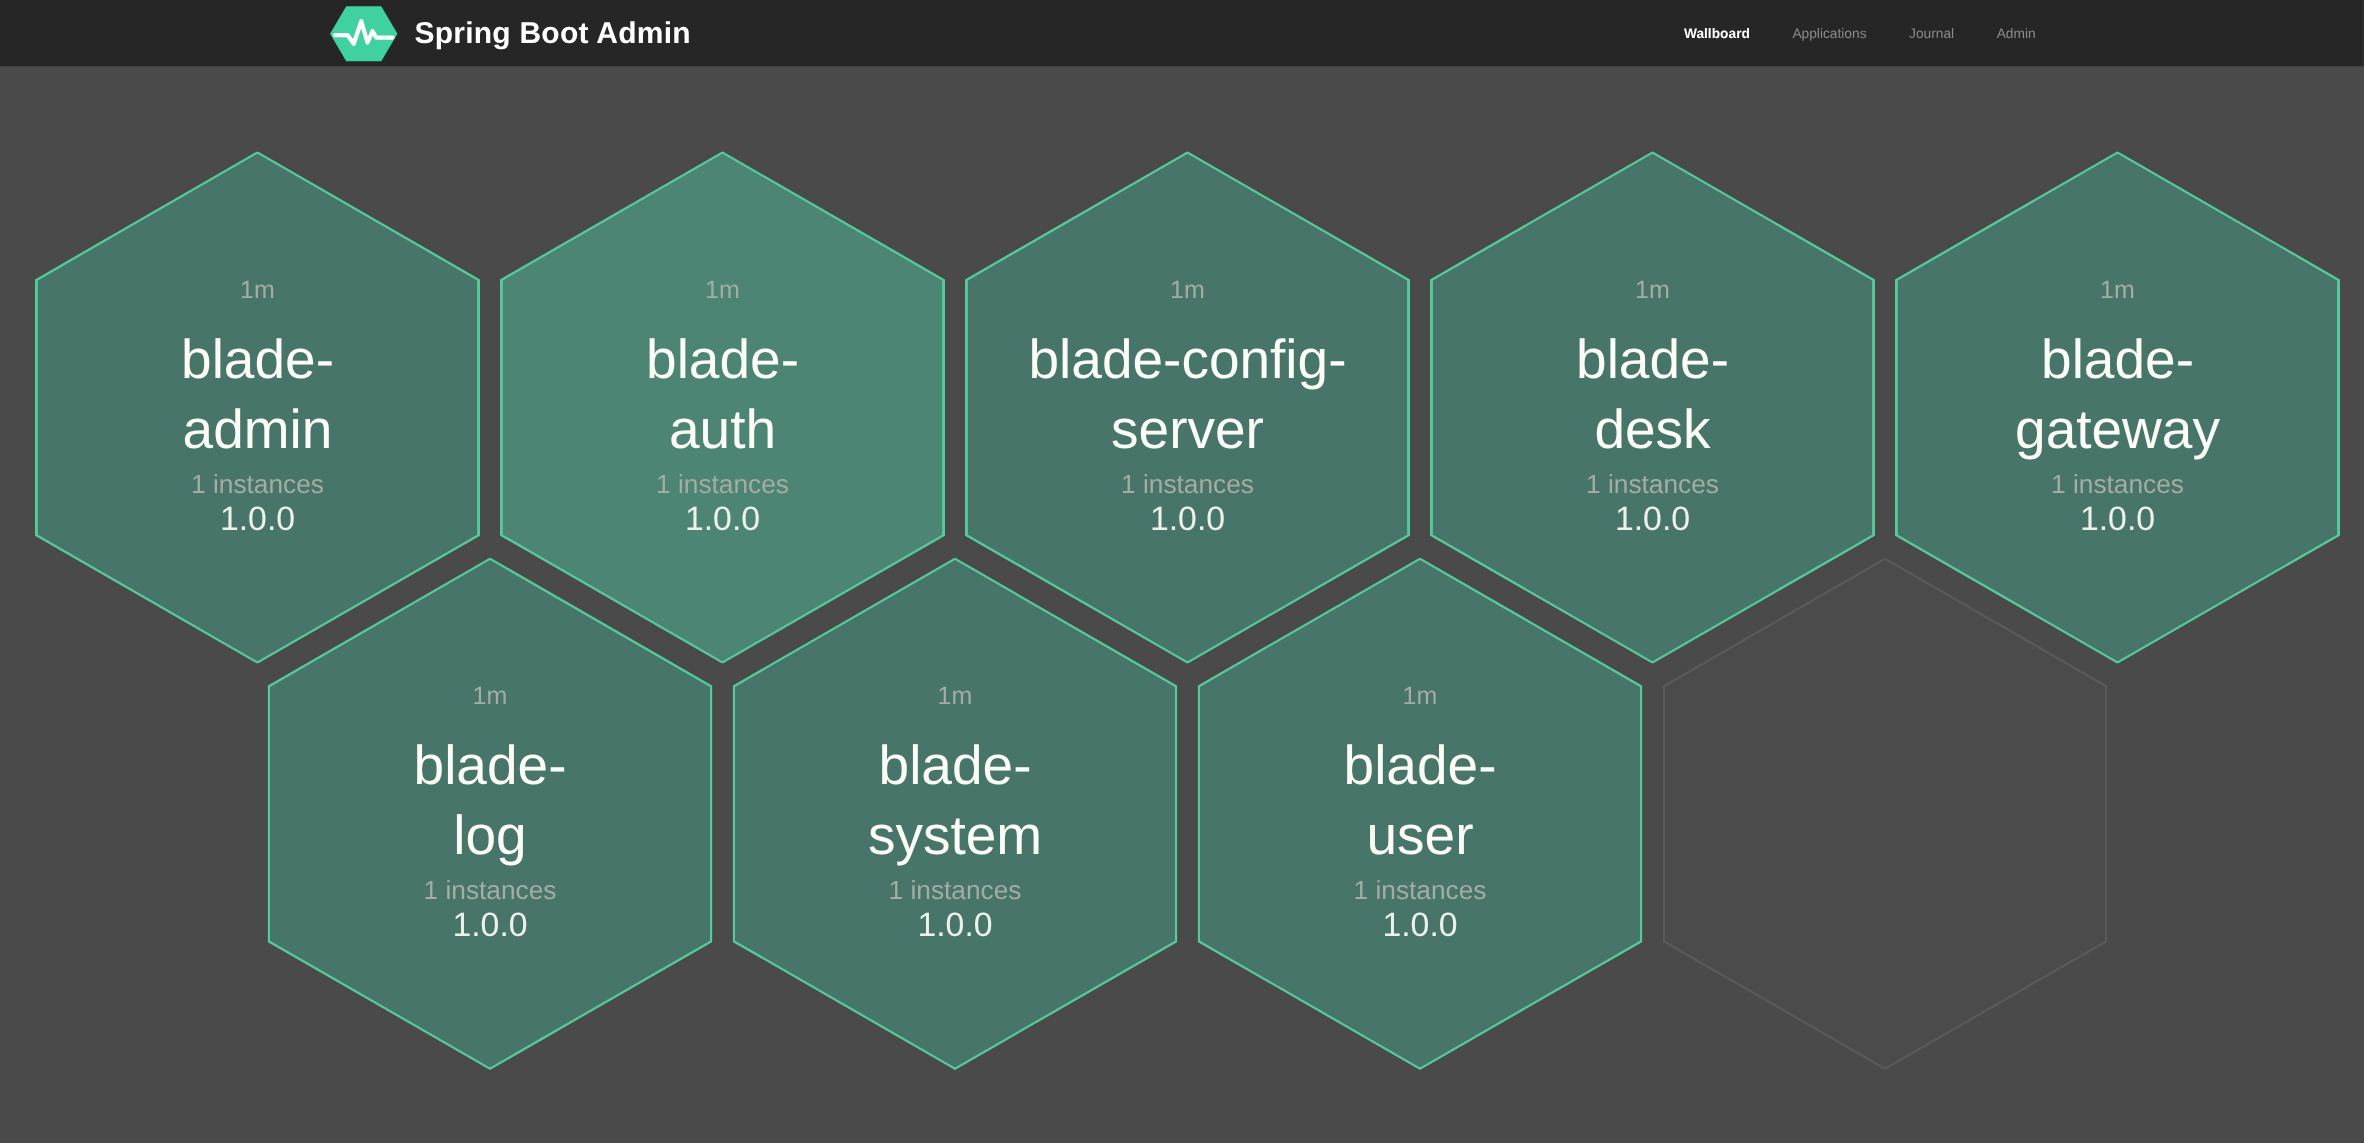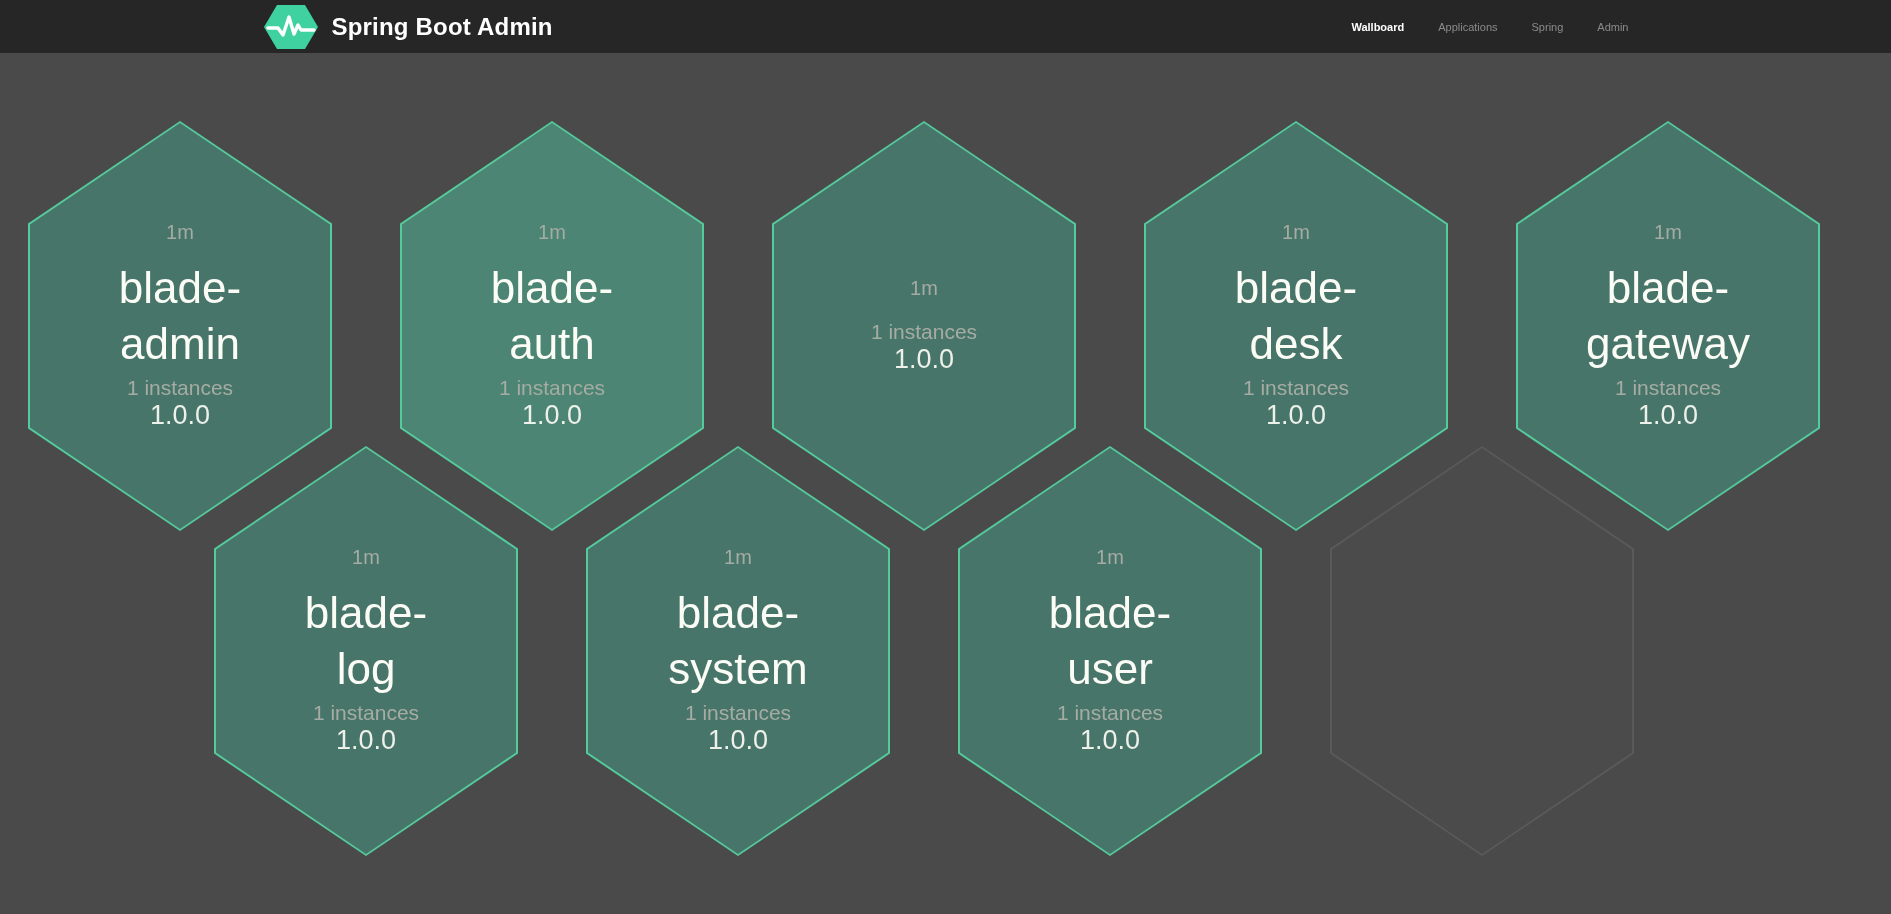--- a/index.html
+++ b/index.html
@@ -51,21 +51,21 @@
     font-weight: 700;
   }
   
   .board {
     position: absolute;
     left: 0; top: 0;
     width: 1891px; height: 914px;
   }
   .hex {
     position: absolute;
-    width: 304px; height: 410px;
+    width: 356px; height: 410px;
     clip-path: polygon(50% 0%, 100% 25%, 100% 75%, 50% 100%, 0% 75%, 0% 25%);
     background: var(--hex-border, #55cb9c);
     cursor: pointer;
   }
   .hex-inner {
     position: absolute;
     inset: 2px;
     clip-path: polygon(50% 0%, 100% 25%, 100% 75%, 50% 100%, 0% 75%, 0% 25%);
     background: var(--hex-fill, #48756a);
     display: flex;
@@ -107,21 +107,21 @@
     <div class="brand">
       <svg width="56" height="46" viewBox="0 0 56 46">
         <polygon points="14,1 42,1 55,23 42,45 14,45 1,23" fill="#3fd2a0"></polygon>
         <polyline points="5,24 15,24 20,31 26,13 31,30 35,21 38,26 51,26" fill="none" stroke="#ffffff" stroke-width="3.4" stroke-linecap="round" stroke-linejoin="round"></polyline>
       </svg>
       <span class="brand-title">Spring Boot Admin</span>
     </div>
     <nav class="nav">
       <a class="nav-item active">Wallboard</a>
       <a class="nav-item">Applications</a>
-      <a class="nav-item">Spring</a>
+      <a class="nav-item">Journal</a>
       <a class="nav-item">Admin</a>
     </nav>
   </div>
 </header>
 
 <main class="board">
     <div class="hex" style="left: 28px; top: 121px;">
     <div class="hex-inner">
       <div class="uptime">1m</div>
       <div class="app-name">blade-
@@ -135,20 +135,22 @@
       <div class="uptime">1m</div>
       <div class="app-name">blade-
 auth</div>
       <div class="instances">1 instances</div>
       <div class="version">1.0.0</div>
     </div>
   </div>
     <div class="hex" style="left: 772px; top: 121px;">
     <div class="hex-inner">
       <div class="uptime">1m</div>
+      <div class="app-name">blade-config-
+server</div>
       <div class="instances">1 instances</div>
       <div class="version">1.0.0</div>
     </div>
   </div>
     <div class="hex" style="left: 1144px; top: 121px;">
     <div class="hex-inner">
       <div class="uptime">1m</div>
       <div class="app-name">blade-
 desk</div>
       <div class="instances">1 instances</div>

